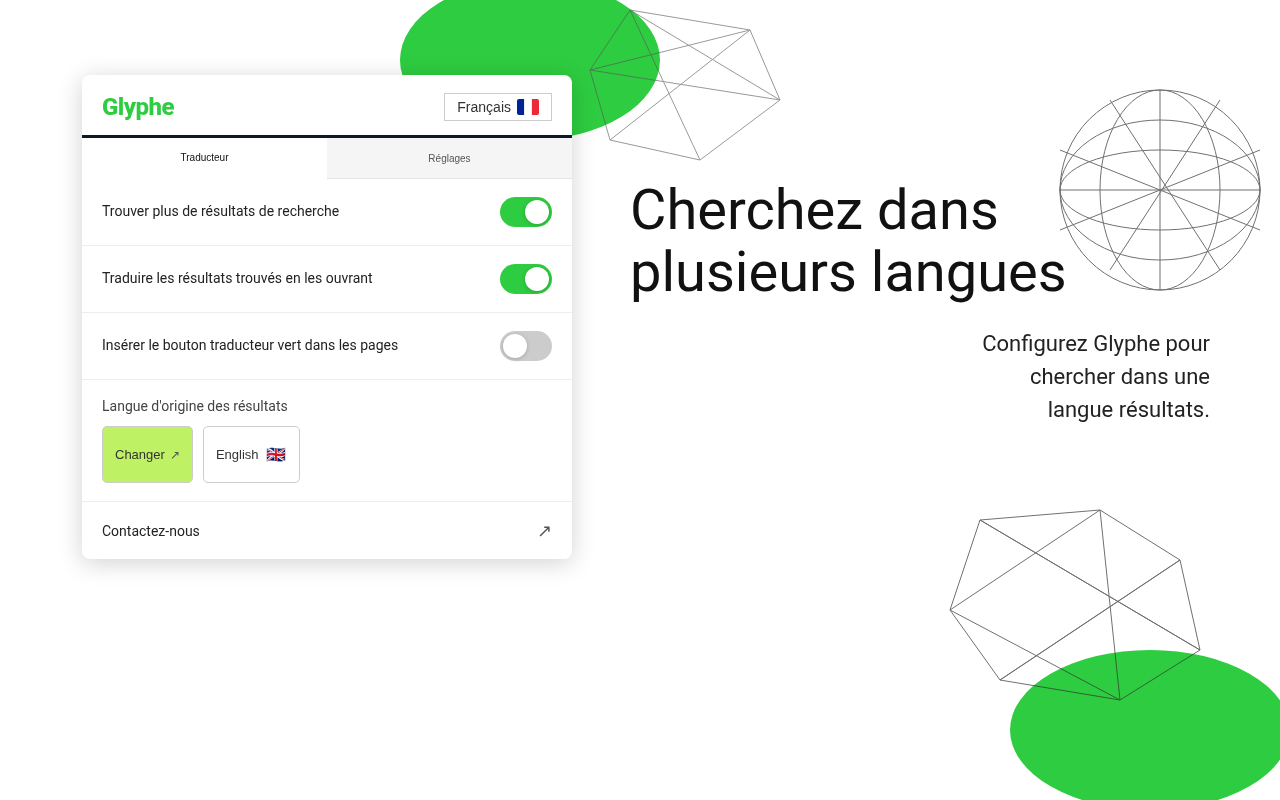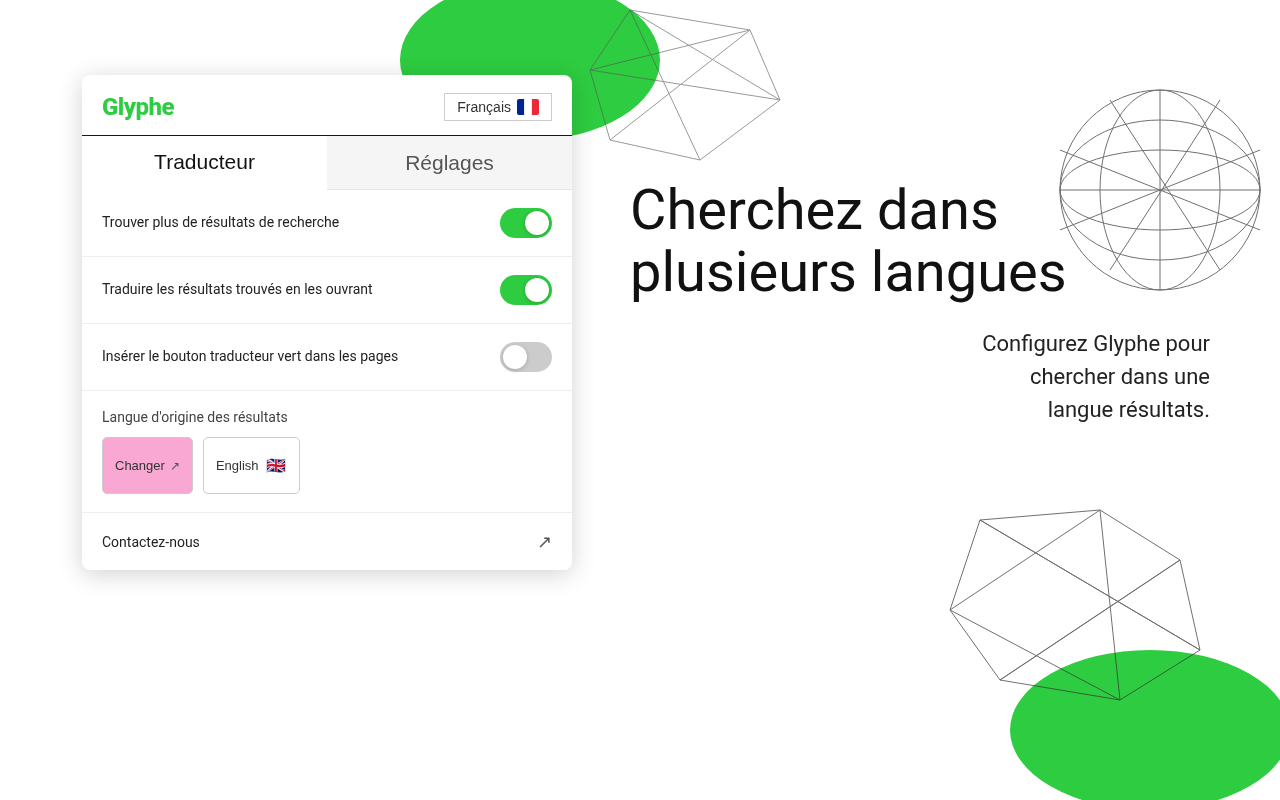--- a/index.html
+++ b/index.html
@@ -24,21 +24,21 @@
       z-index: 10;
       overflow: hidden;
     }
 
     
     .panel-header {
       display: flex;
       align-items: center;
       justify-content: space-between;
       padding: 18px 20px 14px 20px;
-      border-bottom: 1px solid #0f172a;
+      border-bottom: 3px solid #0f172a;
     }
 
     .logo {
       font-size: 24px;
       font-weight: 800;
       color: #2ecc40;
       letter-spacing: -0.5px;
     }
 
     .lang-btn {
@@ -69,21 +69,21 @@
     
     .tabs {
       display: flex;
       border-bottom: 1px solid #e5e5e5;
     }
 
     .tab {
       flex: 1;
       padding: 14px 0;
       text-align: center;
-      font-size: 21px;
+      font-size: 10px;
       cursor: pointer;
       color: #555;
       background: #f5f5f5;
       border: none;
     }
 
     .tab.active {
       background: #ffffff;
       color: #111;
       font-weight: 500;
@@ -158,21 +158,21 @@
     .lang-buttons {
       display: flex;
       gap: 10px;
     }
 
     .changer-btn {
       border: 1px solid #cccccc;
       border-radius: 5px;
       padding: 20px 12px;
       font-size: 13px;
-      background: #f9a8d4;
+      background: #bef264;
       cursor: pointer;
       display: flex;
       align-items: center;
       gap: 5px;
       color: #333;
     }
 
     .external-icon {
       font-size: 12px;
       color: #555;

